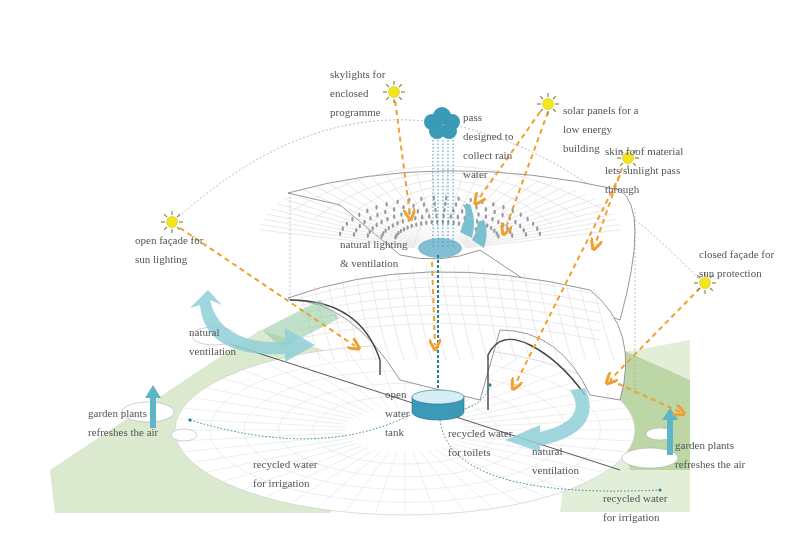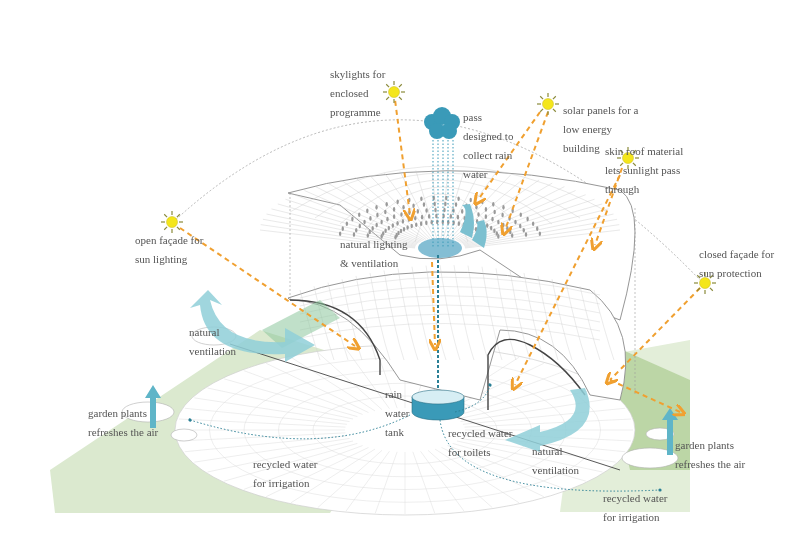--- a/index.html
+++ b/index.html
@@ -416,21 +416,21 @@
 lets sunlight pass
 through</div>
 <div class="label" style="left:135px;top:231px;">open façade for
 sun lighting</div>
 <div class="label" style="left:340px;top:235px;">natural lighting
 &amp; ventilation</div>
 <div class="label" style="left:667px;top:245px;margin-left:32px;">closed façade for
 sun protection</div>
 <div class="label" style="left:189px;top:323px;">natural
 ventilation</div>
-<div class="label" style="left:385px;top:385px;">rain
+<div class="label" style="left:385px;top:385px;">open
 water
 tank</div>
 <div class="label" style="left:448px;top:424px;">recycled water
 for toilets</div>
 <div class="label" style="left:532px;top:442px;">natural
 ventilation</div>
 <div class="label" style="left:88px;top:404px;">garden plants
 refreshes the air</div>
 <div class="label" style="left:675px;top:436px;">garden plants
 refreshes the air</div>

